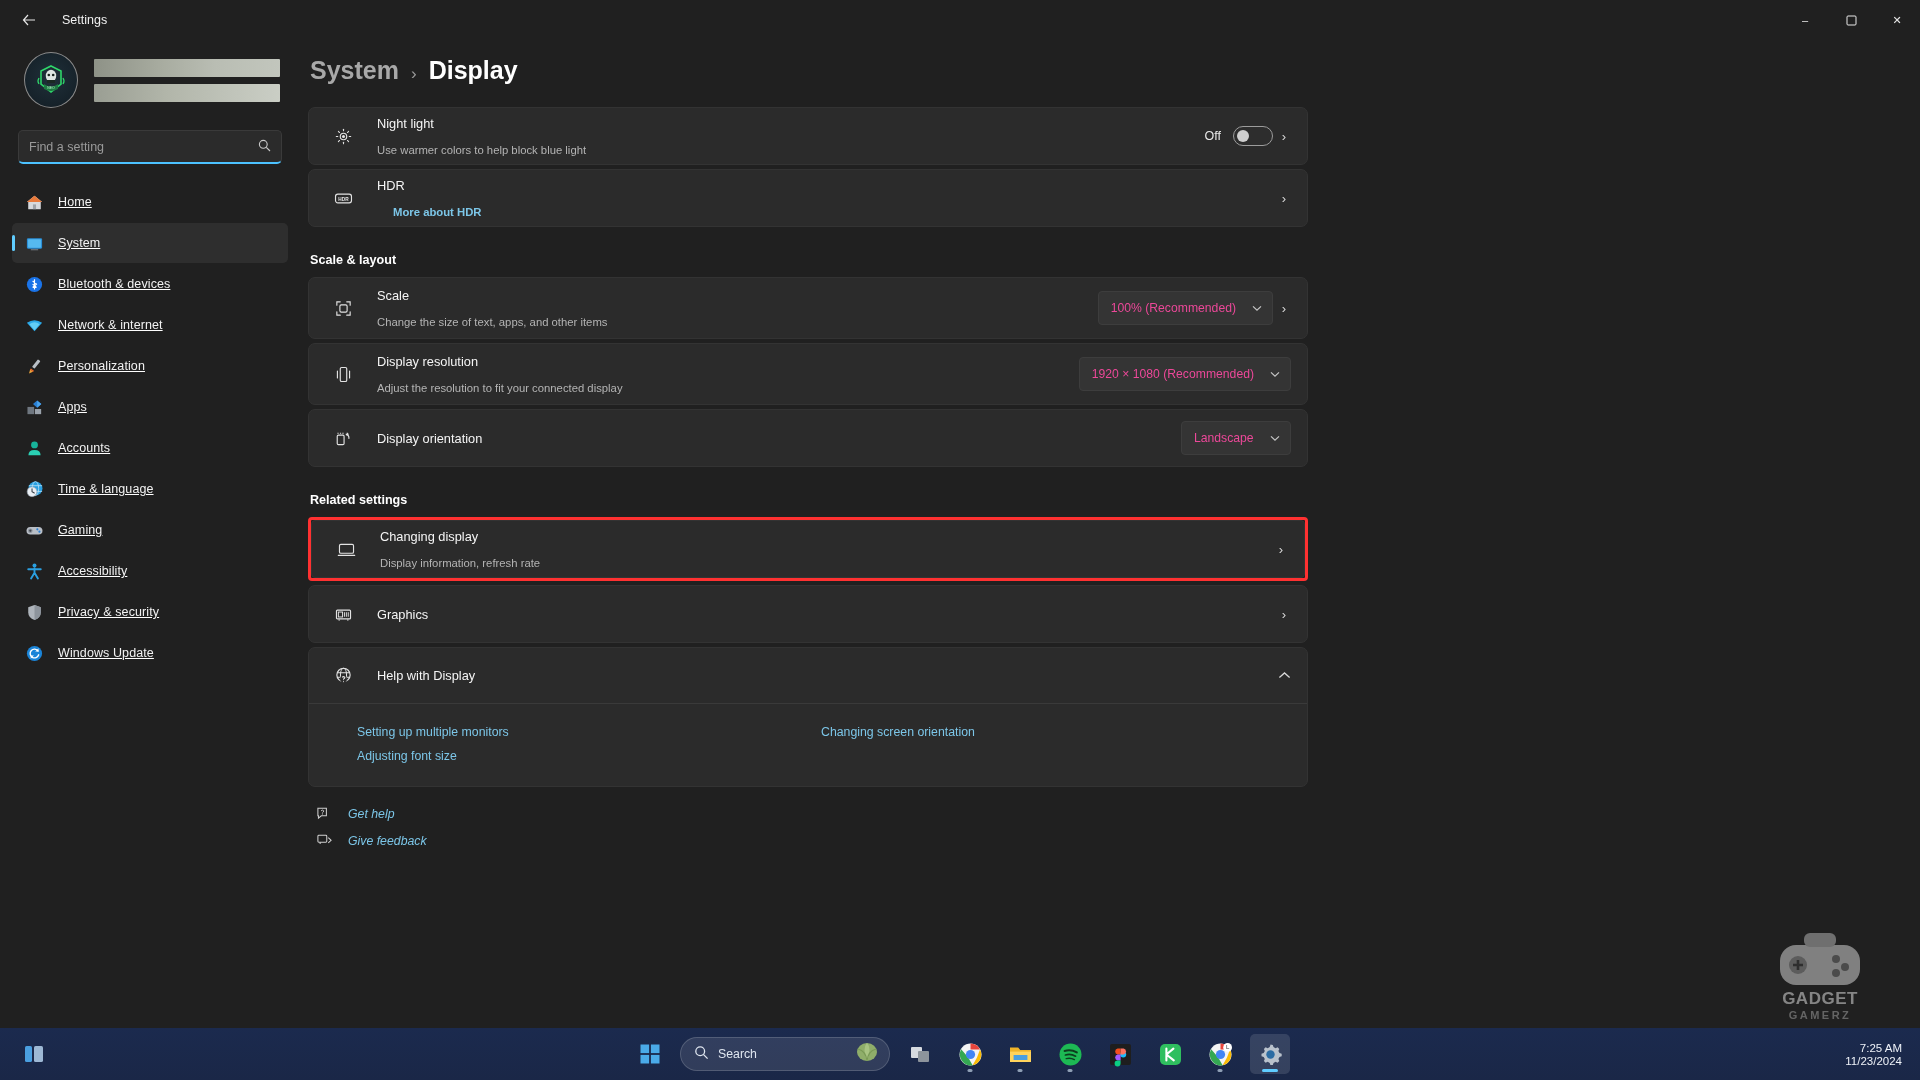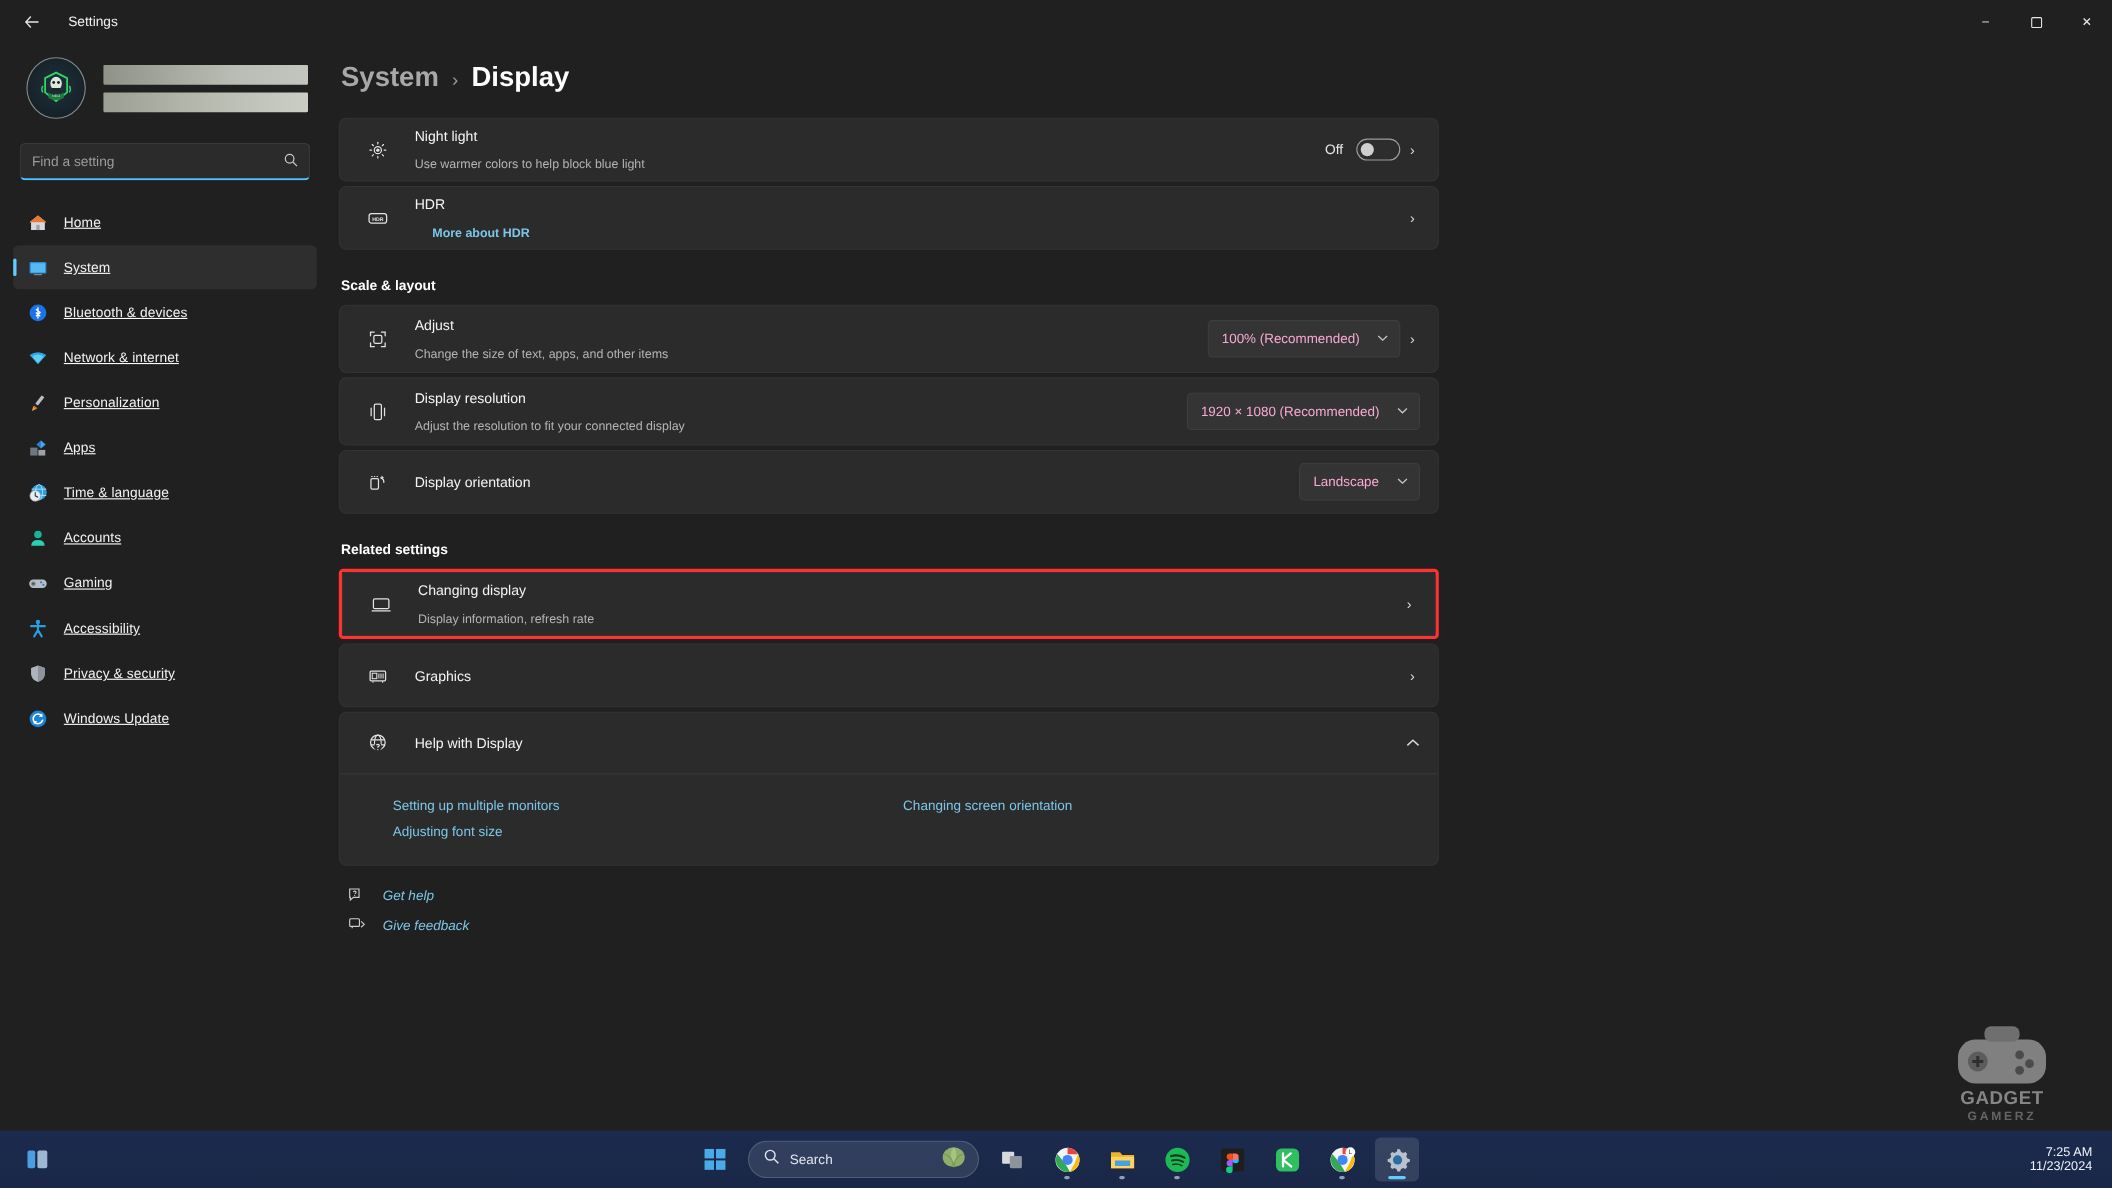--- a/index.html
+++ b/index.html
@@ -104,21 +104,21 @@
   .toggle {
     width:40px; height:20px; border-radius:10px;
     border:1px solid #9c9c9c; background:#2d2d2d;
     display:flex; align-items:center; padding:0 3px;
   }
   .toggle .knob { width:12px; height:12px; border-radius:50%; background:#cfcfcf; }
 
   .dropdown {
     height:34px; background:#343434; border:1px solid #3d3d3d; border-radius:4px;
     display:flex; align-items:center; justify-content:space-between; gap:16px;
-    padding:0 10px 0 12px; font-size:12.2px; color:#f9a8d4; min-width:150px;
+    padding:0 10px 0 12px; font-size:12.2px; color:#ec4899; min-width:150px;
   }
   .dropdown .dd-chev { font-size:10px; color:#c6c6c6; }
 
   .section-head {
     font-size:12.6px; font-weight:600; color:#ffffff;
     margin:26px 0 10px 2px;
   }
 
   .highlight-box {
     border:3px solid #ff3131; border-radius:4px; padding:0; margin-bottom:4px;
@@ -299,38 +299,38 @@
             <path d="M12.8 2.6 L17.2 6.4 L12.8 10.2 L8.4 6.4 Z" fill="#2a7fd4"></path>
             <path d="M12.8 2.6 L17.2 6.4 L12.8 10.2 Z" fill="#4aa3ec"></path>
           </svg>
         </span>
         <span class="nav-label">Apps</span>
       </div>
 
       <div class="nav-item">
         <span class="nav-ico">
           <svg width="19" height="19" viewBox="0 0 20 20">
+            <circle cx="10" cy="6.2" r="3.6" fill="#17b39a"></circle>
+            <path d="M3.6 17 q0 -5.4 6.4 -5.4 q6.4 0 6.4 5.4 Z" fill="#2ad0b4"></path>
+          </svg>
+        </span>
+        <span class="nav-label">Accounts</span>
+      </div>
+
+      <div class="nav-item">
+        <span class="nav-ico">
+          <svg width="19" height="19" viewBox="0 0 20 20">
             <circle cx="11" cy="9" r="7.4" fill="#2a9fe0"></circle>
             <path d="M4 6 h14 M4 12 h14" stroke="#bfe6fa" stroke-width=".8"></path>
             <ellipse cx="11" cy="9" rx="3.4" ry="7.4" stroke="#bfe6fa" stroke-width=".8" fill="none"></ellipse>
             <circle cx="7.4" cy="12.4" r="5.1" fill="#e9eef3" stroke="#9aa6b2" stroke-width=".7"></circle>
             <path d="M7.4 9.2 L7.4 12.4 L9.8 13.6" stroke="#333c45" stroke-width="1.1" fill="none" stroke-linecap="round"></path>
           </svg>
         </span>
         <span class="nav-label">Time &amp; language</span>
-      </div>
-
-      <div class="nav-item">
-        <span class="nav-ico">
-          <svg width="19" height="19" viewBox="0 0 20 20">
-            <circle cx="10" cy="6.2" r="3.6" fill="#17b39a"></circle>
-            <path d="M3.6 17 q0 -5.4 6.4 -5.4 q6.4 0 6.4 5.4 Z" fill="#2ad0b4"></path>
-          </svg>
-        </span>
-        <span class="nav-label">Accounts</span>
       </div>
 
       <div class="nav-item">
         <span class="nav-ico">
           <svg width="19" height="19" viewBox="0 0 20 20">
             <rect x="1.6" y="6.2" width="16.8" height="8" rx="4" fill="#b8bec6"></rect>
             <circle cx="5.6" cy="10.2" r="2.4" fill="#8c939c"></circle>
             <path d="M4.4 10.2 h2.4 M5.6 9 v2.4" stroke="#3b4049" stroke-width=".9"></path>
             <circle cx="13" cy="8.8" r="1.1" fill="#2a7fd4"></circle>
             <circle cx="15.2" cy="11.2" r="1.1" fill="#2a7fd4"></circle>
@@ -436,21 +436,21 @@
 
       <div class="card tall">
         <span class="card-ico">
           <svg width="19" height="19" viewBox="0 0 20 20">
             <path d="M3 6.6 L3 3 L6.6 3 M13.4 3 L17 3 L17 6.6" stroke="#e3e3e3" stroke-width="1.2" fill="none" stroke-linecap="round"></path>
             <path d="M3 13.4 L3 17 L6.6 17 M13.4 17 L17 17 L17 13.4" stroke="#e3e3e3" stroke-width="1.2" fill="none" stroke-linecap="round"></path>
             <rect x="6.2" y="6.2" width="7.6" height="7.6" rx="1.4" stroke="#e3e3e3" stroke-width="1.2" fill="none"></rect>
           </svg>
         </span>
         <span class="card-txt">
-          <span class="card-title">Adjust</span>
+          <span class="card-title">Scale</span>
           <span class="card-sub">Change the size of text, apps, and other items</span>
         </span>
         <span class="card-right">
           <span class="dropdown">
             <span>100% (Recommended)</span>
             <span class="dd-chev">
               <svg width="10" height="7" viewBox="0 0 10 7">
                   <path d="M1 1.4 L5 5.2 L9 1.4" stroke="#c6c6c6" stroke-width="1.2" fill="none"></path>
                 </svg>
             </span>

